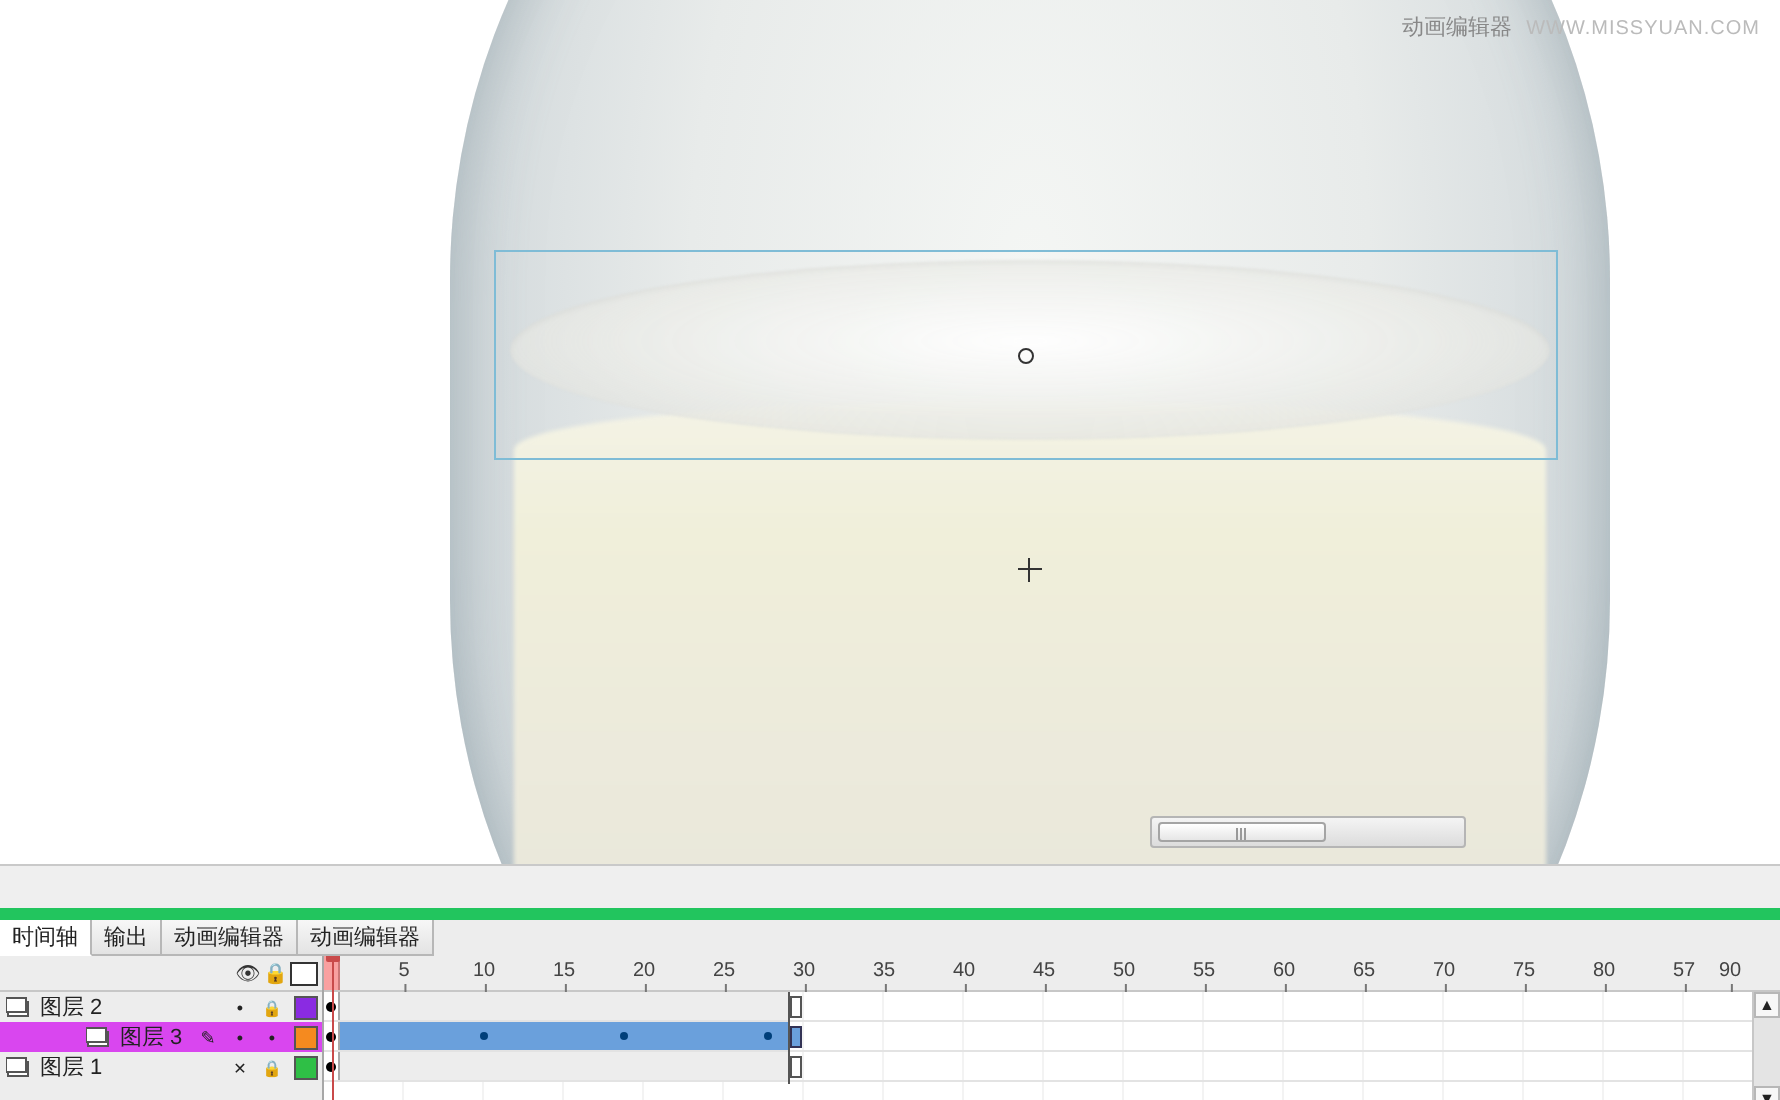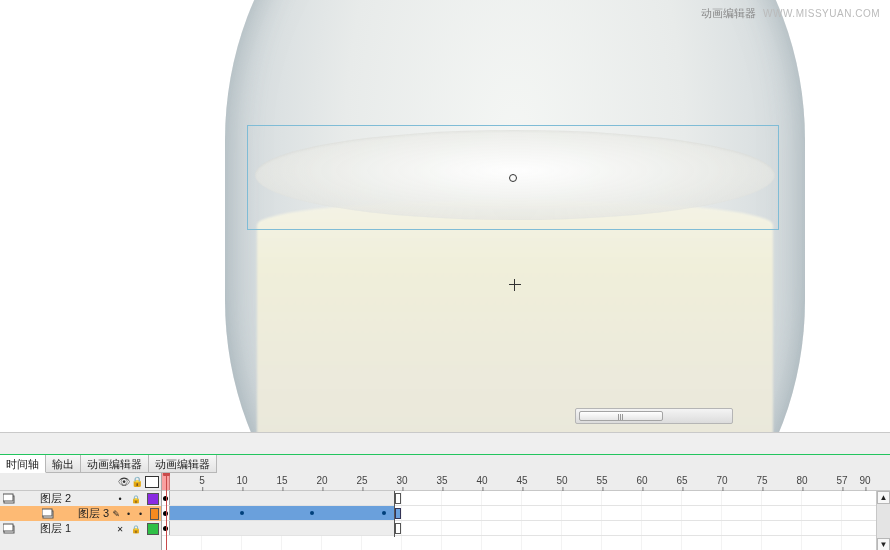--- a/index.html
+++ b/index.html
@@ -133,21 +133,21 @@
     background: #efefef;
     border-top: 1px solid #c9c9c9;
   }
 
   
   .timeline {
     position: absolute;
     left: 0; right: 0; top: 454px;
     height: 96px;
     background: #ededed;
-    border-top: 1px solid #22c55e;
+    border-top: 6px solid #22c55e;
     font-size: 11px;
     color: #222;
   }
   .tl-tabs {
     display: flex;
     height: 18px;
     align-items: stretch;
     background: #ededed;
   }
   .tl-tab {
@@ -198,21 +198,20 @@
     padding-left: 2px;
     gap: 2px;
   }
   .layer-row .type-icon {
     width: 14px; height: 12px; display:inline-flex; align-items:center; justify-content:center;
   }
   .layer-row .name {
     flex: 1;
     padding-left: 2px;
     white-space: nowrap;
-    margin-left: 20px;
   }
   .layer-row .cell {
     width: 14px;
     text-align: center;
     font-size: 9px;
     color:#222;
   }
   .layer-row .cell.dot::before {
     content: "•";
   }
@@ -225,21 +224,21 @@
     font-size: 9px;
   }
   .layer-row .cell.cross::before {
     content: "✕";
     font-size: 8px;
   }
   .layer-row .swatch {
     width: 12px; height: 12px; border:1px solid #555; margin:0 2px;
   }
   .layer-row.selected {
-    background: #fdba74;
+    background: #d946ef;
     padding-left: 42px;
   }
   .tl-right {
     flex: 1;
     position: relative;
     overflow: hidden;
     background:
       repeating-linear-gradient(90deg,
         #fff 0, #fff 39px, #f3f3f3 39px, #f3f3f3 40px);
   }

